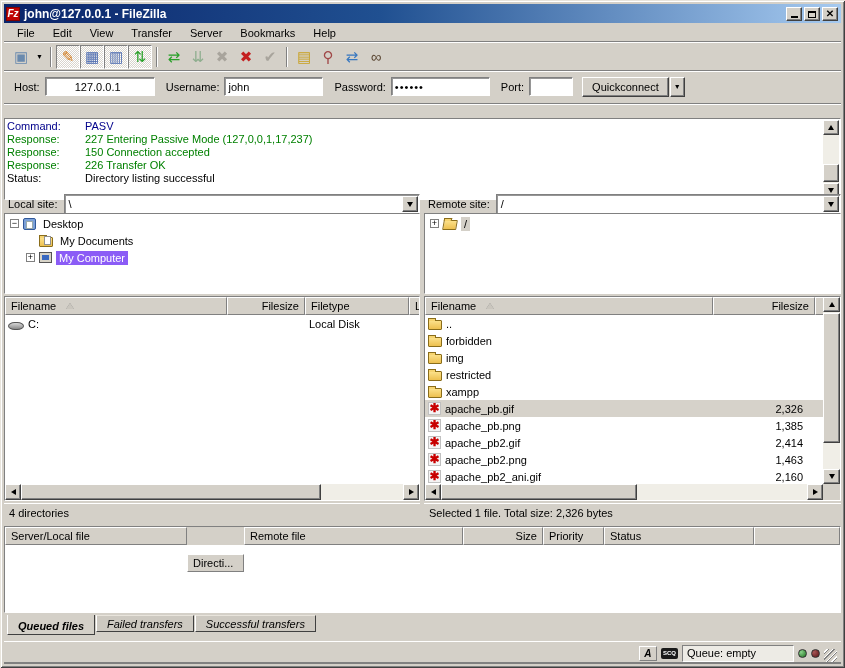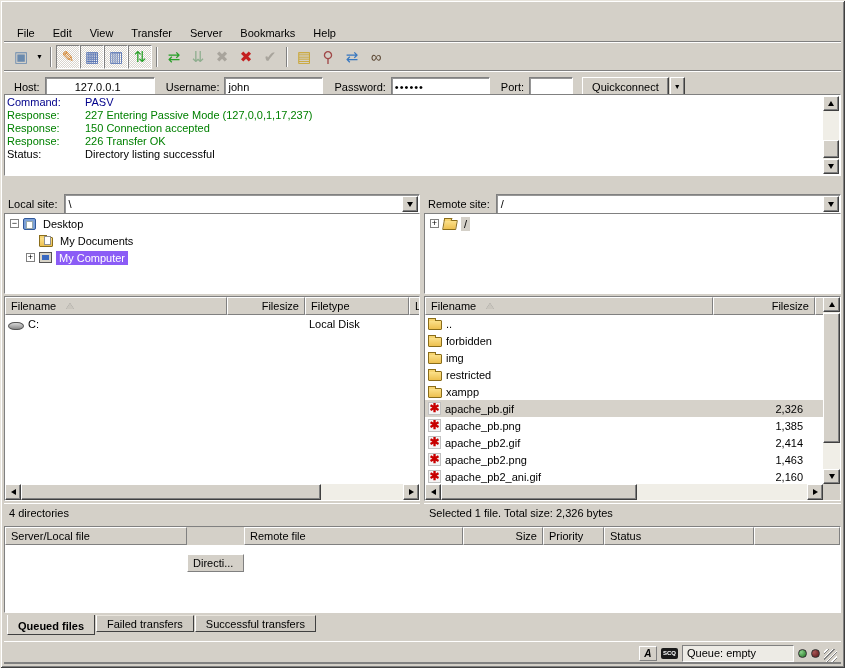--- a/index.html
+++ b/index.html
@@ -41,21 +41,21 @@
   
   .quickbar{position:absolute;left:4px;top:72px;width:837px;height:29px;display:flex;align-items:center;padding-left:10px;}
   .qc-label{margin-right:5px;white-space:nowrap;}
   .field{height:19px;background:#fff;border:1px solid;border-color:#808080 #fff #fff #808080;
     box-shadow:inset 1px 1px 0 rgba(64,64,64,.55);font-family:"Liberation Sans",sans-serif;
     font-size:11px;padding:0 3px;outline:none;}
   .btn{height:20px;background:#d4d0c8;border:1px solid;border-color:#fff #404040 #404040 #fff;
     box-shadow:inset -1px -1px 0 #808080;font-family:"Liberation Sans",sans-serif;font-size:11px;
     display:inline-flex;align-items:center;justify-content:center;}
   
-  .logbox{position:absolute;left:4px;top:94px;width:837px;height:82px;background:#fff;
+  .logbox{position:absolute;left:4px;top:118px;width:837px;height:82px;background:#fff;
     border:1px solid;border-color:#808080 #fff #fff #808080;overflow:hidden;}
   .log-lines{position:absolute;left:2px;top:1px;right:20px;}
   .log-line{line-height:13px;white-space:nowrap;}
   .log-label{display:inline-block;width:78px;}
   .log-line.command{color:#00008b;}
   .log-line.response{color:#008000;}
   .log-line.status{color:#000;}
   
   .sb{position:absolute;background:#f0eee7;}
   .sb-btn{position:absolute;width:16px;height:15px;background:#d4d0c8;border:1px solid;
@@ -119,21 +119,21 @@
   
   .pane-status{position:absolute;top:503px;height:19px;display:flex;align-items:center;padding-left:5px;
     border-top:1px solid #fff;}
   .pane-split{position:absolute;left:420px;top:191px;width:4px;height:331px;}
   
   .queuebox{position:absolute;left:4px;top:526px;width:837px;height:87px;background:#fff;
     border:1px solid;border-color:#808080 #fff #fff #808080;overflow:hidden;}
   
   .tabsrow{position:absolute;left:4px;top:615px;width:837px;height:22px;display:flex;align-items:flex-start;padding-left:3px;}
   .tab{height:17px;padding:1px 10px 0;background:#cdc9c1;border:1px solid;border-color:#e8e4dc #404040 #404040 #fff;
-    display:flex;align-items:center;margin-right:1px;}
+    display:flex;align-items:center;margin-right:1px;font-style:italic;}
   .tab.active{height:20px;background:#d4d0c8;font-weight:bold;border-color:#fff #404040 #404040 #fff;border-top:none;padding-top:2px;}
   
   .statusbar{position:absolute;left:4px;top:641px;width:837px;height:23px;border-top:1px solid #fff;
     box-shadow:0 -2px 0 #808080 inset;display:flex;align-items:center;}
   .sb-right{margin-left:auto;display:flex;align-items:center;gap:4px;padding-right:4px;}
   .dtype{width:18px;height:15px;background:#d4d0c8;border:1px solid;border-color:#fff #808080 #808080 #fff;
     display:flex;align-items:center;justify-content:center;font-weight:bold;font-size:10px;font-style:italic;}
   .speedbadge{height:11px;padding:0 2px;background:#1a1a1a;border-radius:2px;color:#fff;
     font-size:6px;line-height:11px;font-weight:bold;letter-spacing:0;}
   .queue-panel{width:112px;height:17px;background:#edebe5;border:1px solid;border-color:#808080 #fff #fff #808080;
@@ -142,20 +142,35 @@
   .led-green{background:radial-gradient(circle at 30% 30%,#8cd48c,#1d701d);}
   .led-red{background:radial-gradient(circle at 30% 30%,#a85656,#5a1414);}
   .grip{width:13px;height:13px;align-self:flex-end;
     background:repeating-linear-gradient(135deg,transparent 0 2px,#fff 2px 3px,#808080 3px 4px);}
 </style>
 </head>
 <body>
 
 <div class="window">
 
+  <div class="titlebar">
+    <div class="title-icon">Fz</div>
+    <div class="title-text">john@127.0.0.1 - FileZilla</div>
+    <div class="win-btns">
+      <div class="win-btn">
+          <div class="g-min"></div>
+        </div>
+      <div class="win-btn">
+          <div class="g-max"></div>
+        </div>
+      <div class="win-btn">
+          <div class="g-close">✕</div>
+        </div>
+    </div>
+  </div>
 
   <div class="menubar" id="menu-items">
       <div class="menu-item">File</div>
       <div class="menu-item">Edit</div>
       <div class="menu-item">View</div>
       <div class="menu-item">Transfer</div>
       <div class="menu-item">Server</div>
       <div class="menu-item">Bookmarks</div>
       <div class="menu-item">Help</div>
     </div>

